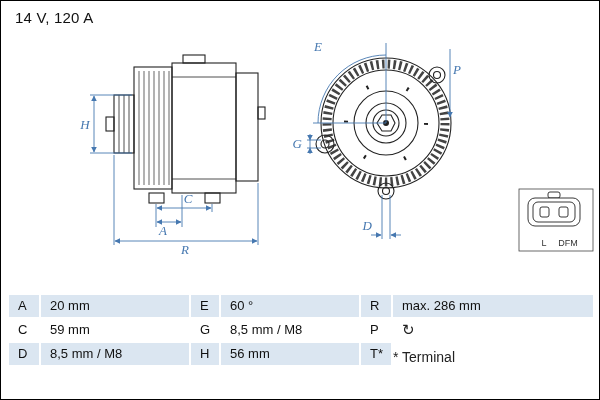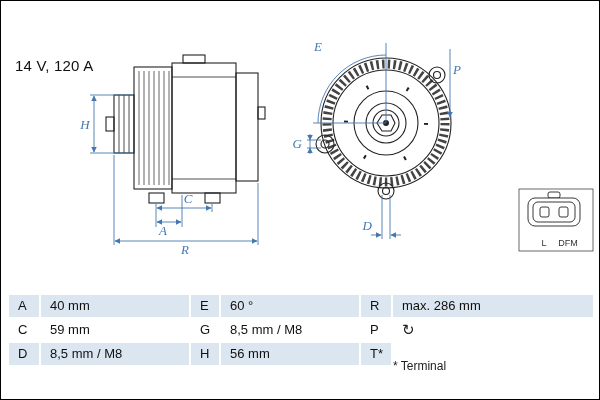--- a/index.html
+++ b/index.html
@@ -1,37 +1,37 @@
 <!DOCTYPE html>
 <html><head>
 <meta charset="utf-8">
 <style>
   html,body{margin:0;padding:0;background:#fff;}
   .page{
     position:relative;width:600px;height:400px;box-sizing:border-box;
     background:#fff;border:1px solid #000;overflow:hidden;
     font-family:"Liberation Sans",sans-serif;color:#111;
   }
-  .rating{position:absolute;top:8px;left:14px;font-size:15px;letter-spacing:.2px;margin-top:48px;}
+  .rating{position:absolute;top:8px;left:14px;font-size:15px;letter-spacing:.2px;}
   svg.drawing{position:absolute;top:0;left:0;}
   .dim{font:italic 13px "Liberation Serif",serif;fill:#4678b0;}
   .conn-label{font:9px "Liberation Sans",sans-serif;fill:#333;}
   .title{position:absolute;top:266px;left:14px;margin:0;font-size:15px;font-weight:bold;}
   .spec-table{
     position:absolute;top:294px;left:8px;width:584px;
     display:grid;grid-template-columns:30px 148px 28px 138px 30px 1fr;
     grid-auto-rows:22px;gap:2px;background:#fff;
   }
   .cell{
     box-sizing:border-box;height:22px;line-height:22px;
     font-size:13px;padding-left:9px;white-space:nowrap;overflow:hidden;background:#fff;
   }
   .cell.shaded{background:#dbe6f1;}
   .icon-cell span{font-size:15px;line-height:22px;color:#222;}
-  .footnote{position:absolute;top:358px;left:392px;font-size:12px;color:#222;}
+  .footnote{position:absolute;top:348px;left:392px;font-size:14px;color:#222;}
 </style>
 </head>
 <body>
 
 <div class="page">
 
   <div class="rating">14 V, 120 A</div>
 
   <svg class="drawing" width="600" height="262" viewBox="0 0 600 262">
     <defs>
@@ -112,21 +112,21 @@
       <rect x="558" y="206" width="9" height="10" rx="2" stroke="#222"></rect>
     </g>
     <text class="conn-label" x="543" y="245" text-anchor="middle">L</text>
     <text class="conn-label" x="567" y="245" text-anchor="middle">DFM</text>
   </svg>
 
 
   <div class="spec-table">
 
     <div class="cell shaded">A</div>
-    <div class="cell shaded">40 mm</div>
+    <div class="cell shaded">20 mm</div>
     <div class="cell shaded">E</div>
     <div class="cell shaded">60 °</div>
     <div class="cell shaded">R</div>
     <div class="cell shaded">max. 286 mm</div>
 
     <div class="cell">C</div>
     <div class="cell">59 mm</div>
     <div class="cell">G</div>
     <div class="cell">8,5 mm / M8</div>
     <div class="cell">P</div>

